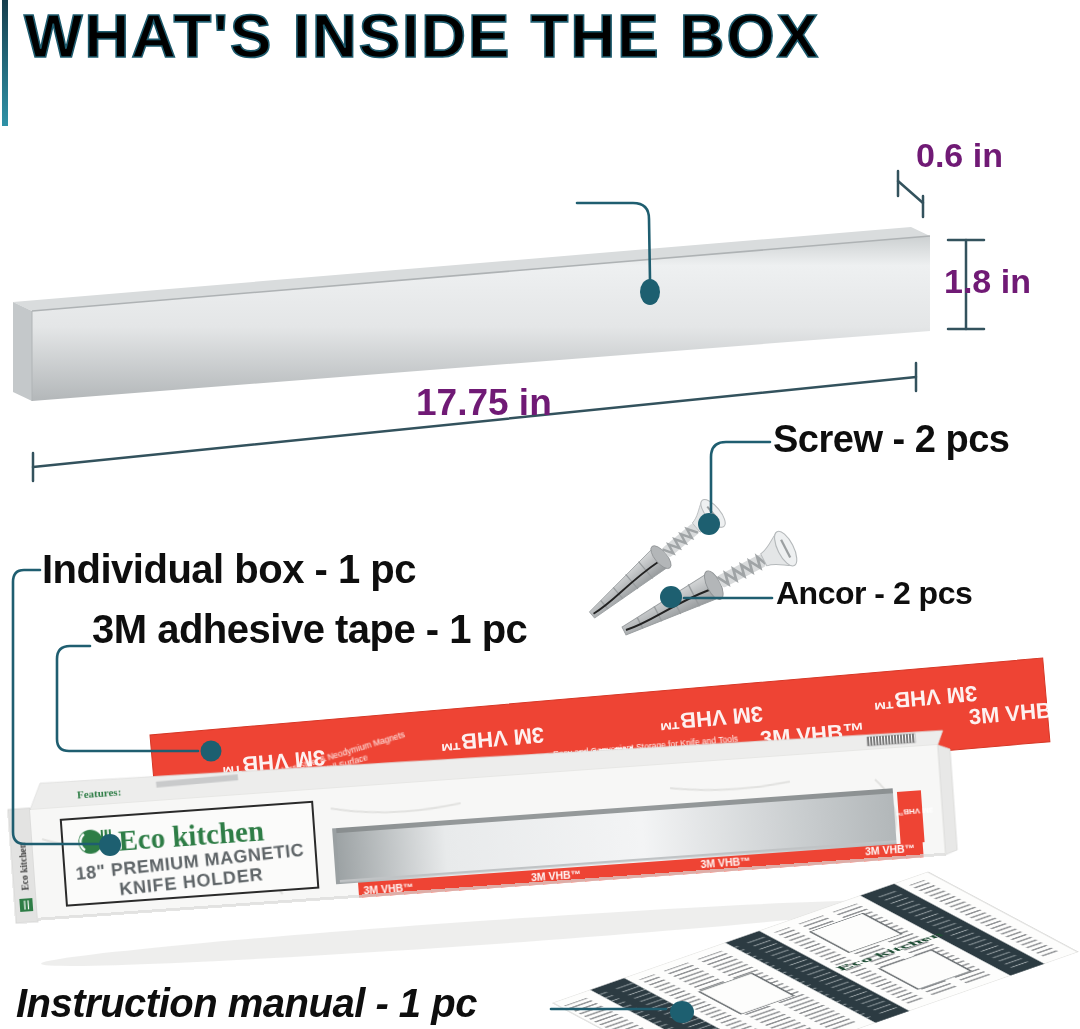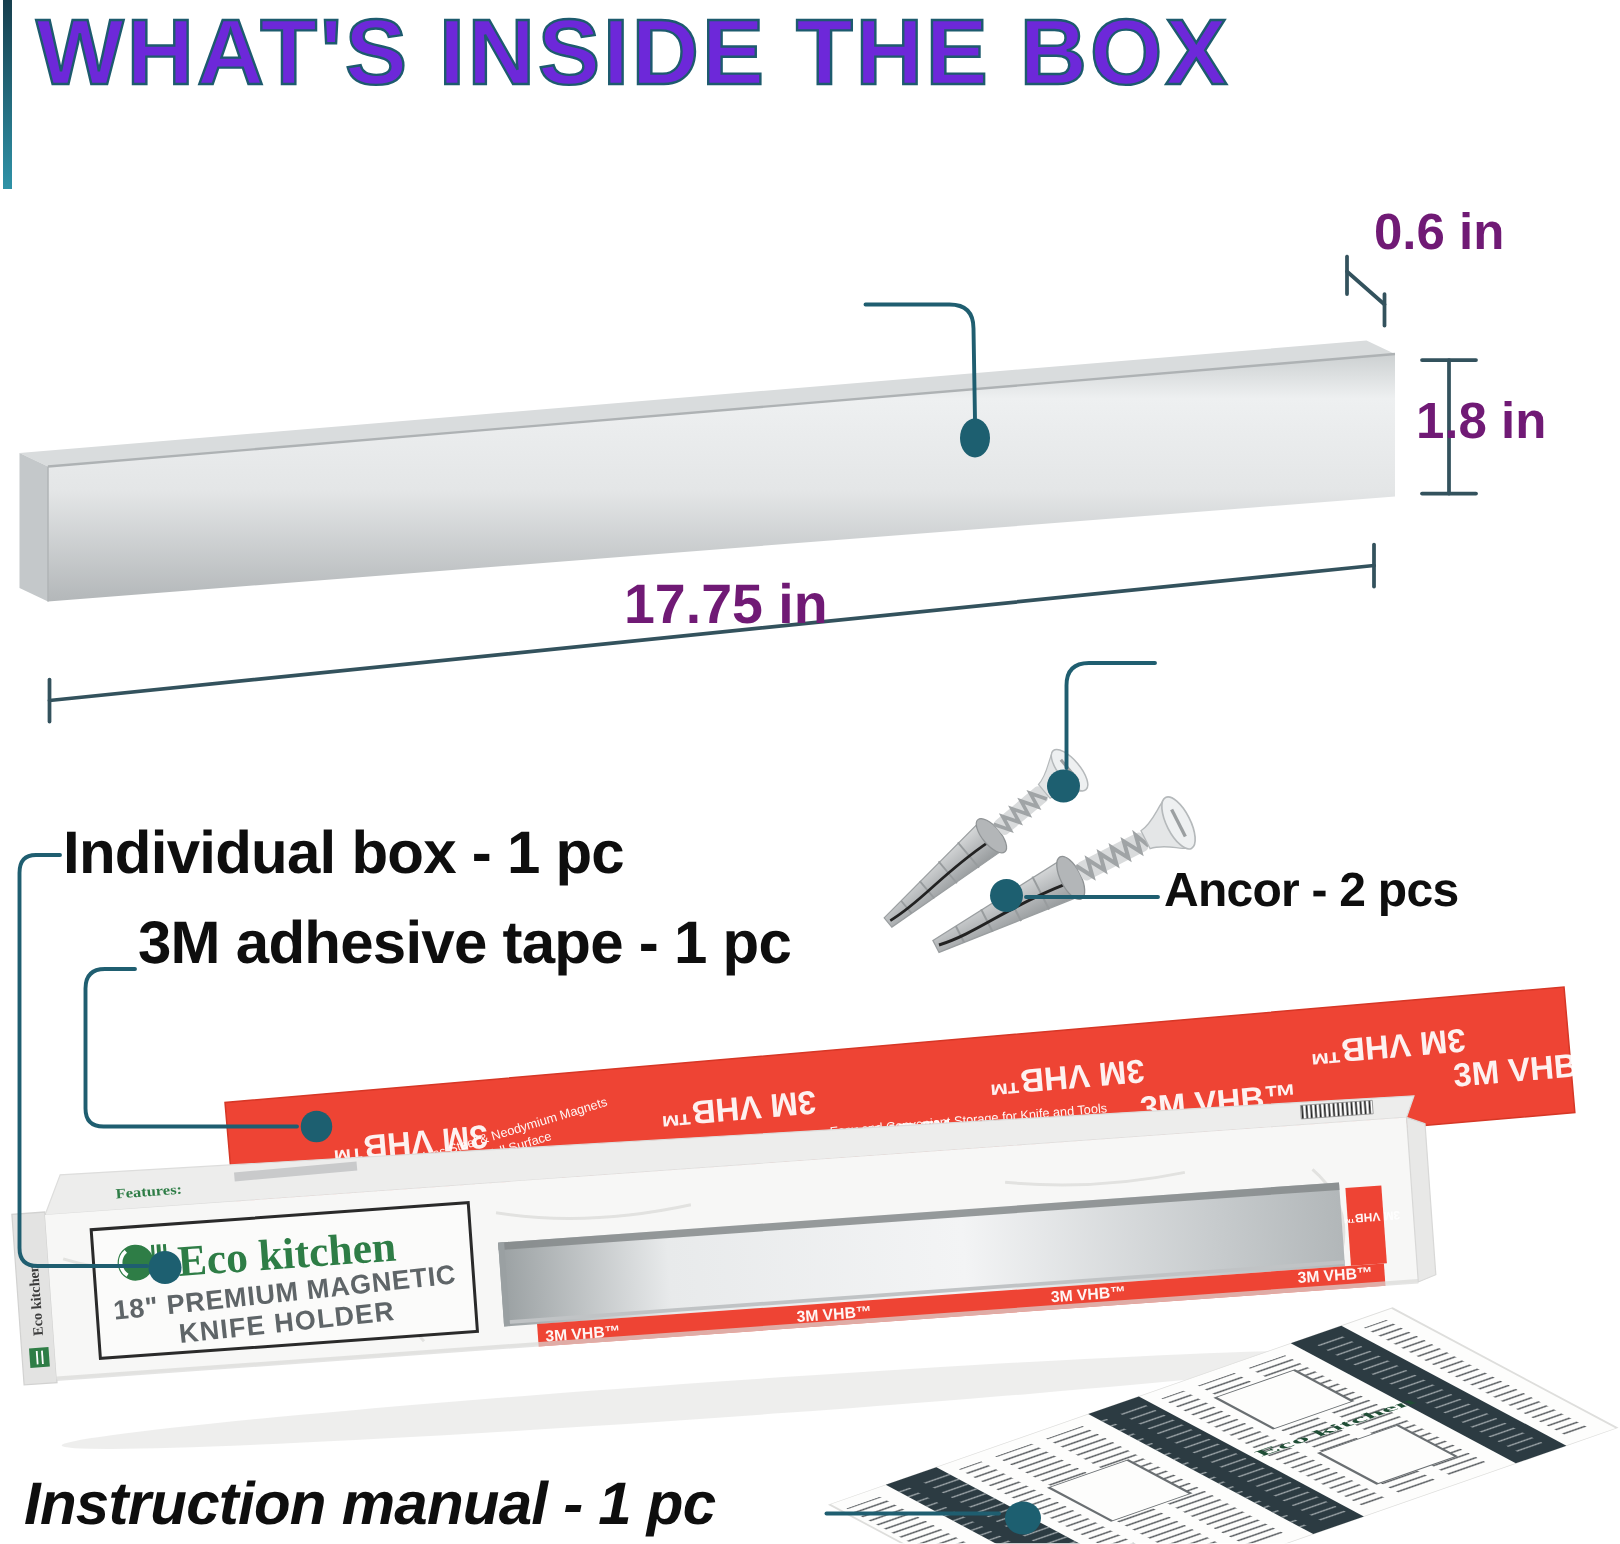--- a/index.html
+++ b/index.html
@@ -1,21 +1,21 @@
 <!DOCTYPE html>
 <html><head>
 <meta charset="utf-8">
 <style>
   html,body{margin:0;padding:0;background:#ffffff;}
   #stage{position:relative;width:1080px;height:1029px;background:#ffffff;overflow:hidden;
          font-family:"Liberation Sans",sans-serif;}
   .accent{position:absolute;left:2px;top:0;width:6px;height:126px;
           background:linear-gradient(#173f4e,#2f92a7);}
   .title{position:absolute;left:24px;top:0px;font-size:62px;font-weight:900;
-         letter-spacing:2px;color:#6d28d9;-webkit-text-stroke:1.6px #1d5b6e;white-space:nowrap;}
+         letter-spacing:2px;color:#000000;-webkit-text-stroke:1.6px #1d5b6e;white-space:nowrap;}
   .lbl{position:absolute;font-weight:700;font-size:40px;line-height:1.05;color:#0e0e0e;
        letter-spacing:-0.5px;white-space:nowrap;}
   .dim{position:absolute;font-weight:700;font-size:34px;color:#701a75;white-space:nowrap;}
   .dim-len{font-size:37px;}
   svg{position:absolute;left:0;top:0;}
   svg text{font-family:"Liberation Sans",sans-serif;}
   .serif{font-family:"Liberation Serif",serif;}
 </style>
 </head>
 <body>
@@ -234,18 +234,19 @@
       <ellipse cx="682" cy="1012" rx="12" ry="11"></ellipse>
     </g>
   </svg>
 
   <div class="accent"></div>
   <div class="title">WHAT'S INSIDE THE BOX</div>
 
   <div class="dim" style="left:916px;top:136px;">0.6 in</div>
   <div class="dim" style="left:944px;top:262px;">1.8 in</div>
   <div class="dim dim-len" style="left:416px;top:382px;">17.75 in</div>
+  <div class="lbl" style="left:773px;top:420px;font-size:38px;">Screw - 2 pcs</div>
   <div class="lbl" style="left:776px;top:577px;font-size:32px;">Ancor - 2 pcs</div>
   <div class="lbl" style="left:42px;top:548px;">Individual box - 1 pc</div>
   <div class="lbl" style="left:92px;top:608px;">3M adhesive tape - 1 pc</div>
   <div class="lbl" style="left:16px;top:982px;font-style:italic;">Instruction manual - 1 pc</div>
 
 </div>
 
 </body></html>

